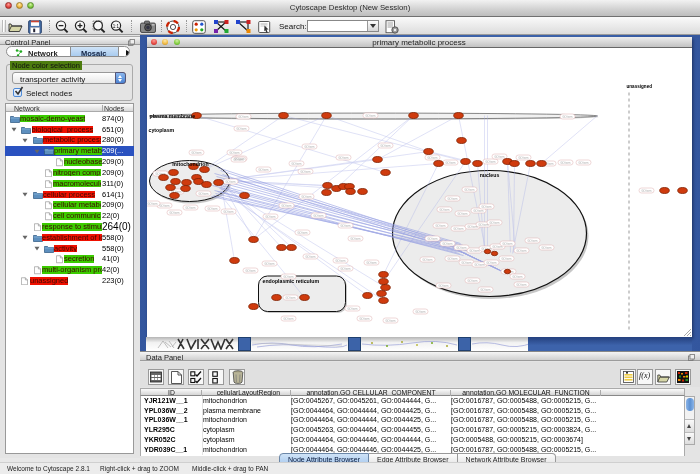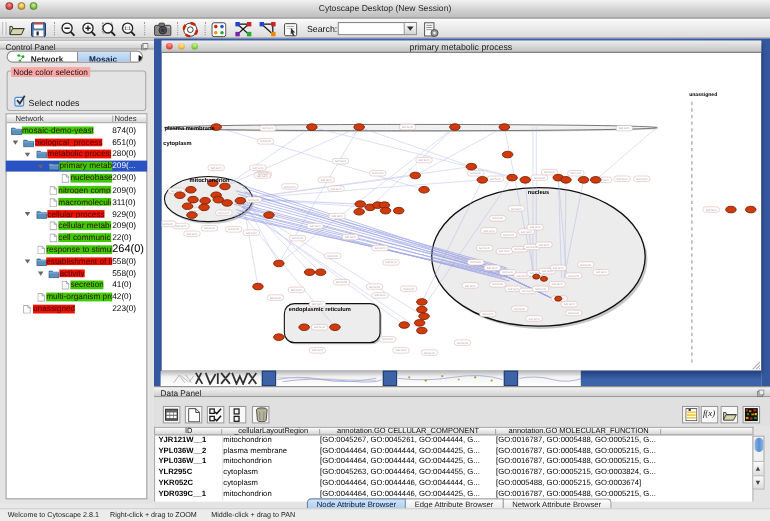--- a/index.html
+++ b/index.html
@@ -137,22 +137,29 @@
         <circle cx="3" cy="6.5" r="1.2" fill="#2a2"></circle>
         <line x1="2" y1="1.5" x2="6" y2="2.5" stroke="#2a2" stroke-width="0.7"></line>
         <line x1="6" y1="2.5" x2="3" y2="6.5" stroke="#2a2" stroke-width="0.7"></line>
       </svg>
     <div class="abs" style="left:21px;top:1.5px;font-size:7.5px;font-weight:bold;color:#222;">Network</div>
     <div class="abs" style="left:74px;top:1.5px;font-size:7.5px;font-weight:bold;color:#102040;">Mosaic</div>
     <div class="abs" style="left:119px;top:2.5px;width:0;height:0;border-top:3px solid transparent;border-bottom:3px solid transparent;border-left:5px solid #111;"></div>
   </div>
 
   <div class="abs" style="left:6px;top:29px;width:127px;height:37px;border:1px solid #aaa;border-radius:3px;"></div>
-  <div class="abs" style="left:10px;top:25.5px;background:#fca5a5;padding:0 2px;font-size:7.5px;color:#111;">Node color selection</div>
-
+  <div class="abs" style="left:10px;top:25.5px;background:#4d7c0f;padding:0 2px;font-size:7.5px;color:#111;">Node color selection</div>
+
+  <div class="abs" style="left:12px;top:37px;width:114px;height:12px;background:linear-gradient(#fff,#e8e8e8);border:1px solid #999;border-radius:3px;">
+    <div class="abs" style="left:7px;top:1.5px;font-size:8px;color:#111;">transporter activity</div>
+    <div class="abs" style="right:-1px;top:-1px;width:11px;height:12px;background:linear-gradient(#8cb8ee,#4a82d2);border:1px solid #557;border-radius:0 3px 3px 0;">
+      <div class="abs" style="left:2px;top:1.5px;width:0;height:0;border-left:2.5px solid transparent;border-right:2.5px solid transparent;border-bottom:3px solid #fff;"></div>
+      <div class="abs" style="left:2px;bottom:1.5px;width:0;height:0;border-left:2.5px solid transparent;border-right:2.5px solid transparent;border-top:3px solid #fff;"></div>
+    </div>
+  </div>
 
   <div class="abs" style="left:13px;top:53px;width:9px;height:9px;background:linear-gradient(#eef5ff,#cfe0f5);border:1px solid #4d8ad8;border-radius:2px;"></div>
   <svg class="abs" style="left:14px;top:51px;" width="10" height="10" viewBox="0 0 10 10">
       <path d="M1.5 5 L4 8 L8.5 1" fill="none" stroke="#333" stroke-width="1.6"></path>
     </svg>
   <div class="abs" style="left:26px;top:53.5px;font-size:8px;color:#111;">Select nodes</div>
 
   <div class="abs" style="left:5px;top:68px;width:129px;height:351px;background:#fff;border:1px solid #999;overflow:hidden;">
     <div class="abs" style="left:0;top:0;width:129px;height:8px;background:linear-gradient(#fcfcfc,#d8d8d8);border-bottom:1px solid #aaa;">
       <div class="abs" style="left:8px;top:0.5px;font-size:7px;color:#333;">Network</div>
@@ -229,21 +236,21 @@
 </div>
 <div style="position:absolute;left:0;top:189.0px;width:100%;height:10.81px;">
 <span style="position:absolute;display:block;left:17px;top:3px;line-height:0;"><svg width="6" height="5" viewBox="0 0 6 5">
               <path d="M0.5 0.8 L5.5 0.8 L3 4.6 Z" fill="#666"></path>
             </svg></span>
 <span style="position:absolute;display:block;left:27.5px;top:1.5px;line-height:0;"><svg width="10" height="8" viewBox="0 0 10 8">
               <path d="M0.5 1.5 L3.5 1.5 L4.5 2.5 L9.5 2.5 L9.5 7.5 L0.5 7.5 Z" fill="#5d8fbe" stroke="#2a5580" stroke-width="0.7"></path>
               <path d="M0.5 3 L9.5 3" stroke="#89b4d9" stroke-width="0.8"></path>
             </svg></span>
 <span style="position:absolute;left:38px;top:1.6px;height:7.6px;max-width:58px;overflow:hidden;white-space:nowrap;background:#ef1000;color:#3d0c00;font-size:7.5px;line-height:7.6px;">cellular process</span>
-<span style="position:absolute;left:97px;top:1.6px;font-size:7.5px;line-height:7.6px;color:#000;white-space:nowrap;">929(0)</span>
+<span style="position:absolute;left:97px;top:1.6px;font-size:7.5px;line-height:7.6px;color:#000;white-space:nowrap;">614(1)</span>
 </div>
 <div style="position:absolute;left:0;top:199.8px;width:100%;height:10.81px;">
 <span style="position:absolute;display:block;left:40px;top:1.5px;line-height:0;"><svg width="7" height="8.5" viewBox="0 0 8 9">
               <path d="M0.5 0.5 L5 0.5 L7.5 3 L7.5 8.5 L0.5 8.5 Z" fill="#fff" stroke="#888" stroke-width="0.7"></path>
               <path d="M5 0.5 L5 3 L7.5 3" fill="none" stroke="#888" stroke-width="0.7"></path>
             </svg></span>
 <span style="position:absolute;left:48px;top:1.6px;height:7.6px;max-width:48px;overflow:hidden;white-space:nowrap;background:#3ccb00;color:#3d0c00;font-size:7.5px;line-height:7.6px;">cellular metabol</span>
 <span style="position:absolute;left:97px;top:1.6px;font-size:7.5px;line-height:7.6px;color:#000;white-space:nowrap;">209(0)</span>
 </div>
 <div style="position:absolute;left:0;top:210.6px;width:100%;height:10.81px;">

